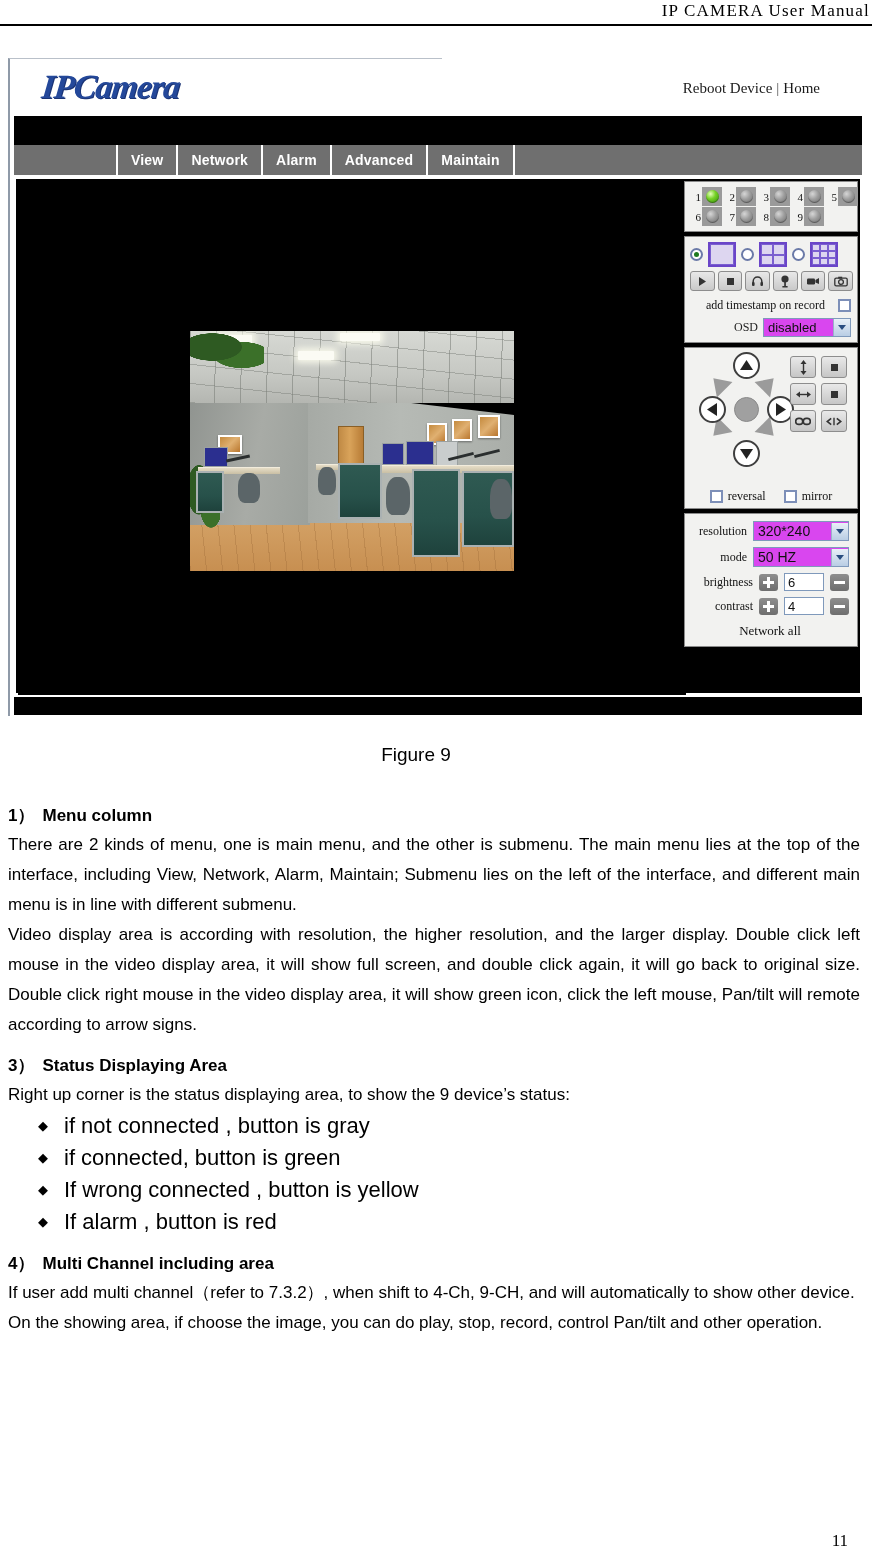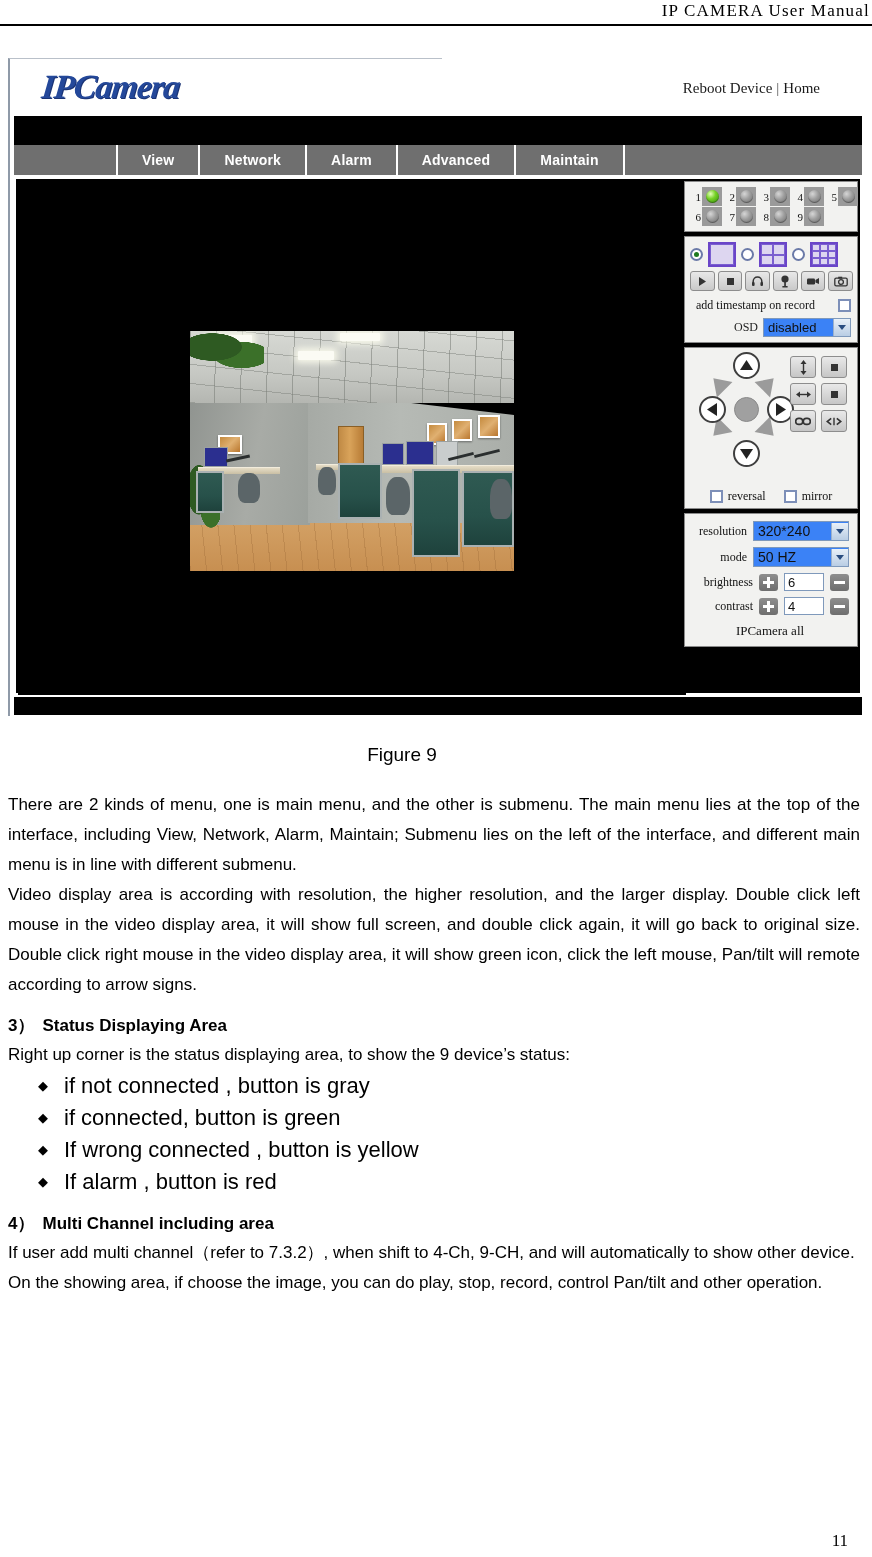--- a/index.html
+++ b/index.html
@@ -127,21 +127,21 @@
   }
   .menu-spacer {
     width: 104px;
     border-right: 2px solid #ffffff;
     box-sizing: border-box;
   }
   .menu-item {
     display: flex;
     align-items: center;
     justify-content: center;
-    padding: 0 24px;
+    padding: 0 13px;
     color: #ffffff;
     font-size: 14px;
     font-weight: bold;
     border-right: 2px solid #ffffff;
     box-sizing: border-box;
     cursor: pointer;
     letter-spacing: 0.2px;
   }
   .menu-tail { flex: 1; }
 
@@ -345,40 +345,40 @@
     border: 1px solid #8d8d8d;
     border-radius: 3px;
     background: linear-gradient(180deg,#e8e8e8,#c9c9c9);
     display: flex; align-items: center; justify-content: center;
     cursor: pointer; box-sizing: border-box;
   }
   .tool-btn svg { display:block; }
 
   .ts-row {
     display: flex; align-items: center; justify-content: flex-end;
-    gap: 23px; margin-top: 7px; padding-right: 2px;
+    gap: 13px; margin-top: 7px; padding-right: 2px;
   }
   .ts-label { font-size: 12px; color: #111; }
   .cbx {
     width: 13px; height: 13px;
     border: 2px solid #7d8fb8;
     background: #fff;
     box-sizing: border-box;
     cursor: pointer; flex: none;
   }
   .osd-row {
     display: flex; align-items: center; justify-content: flex-end;
     gap: 5px; margin-top: 5px; padding-right: 2px;
   }
   .osd-label { font-size: 12px; color: #222; }
   .sel {
     display: flex; align-items: center;
     height: 19px;
     border: 1px solid #7f99bb;
-    background: #3b82f6;
+    background: #d946ef;
     font-size: 13px;
     color: #111;
     padding-left: 4px;
     cursor: pointer;
     box-sizing: border-box;
     font-family: "Liberation Sans", sans-serif;
   }
   .sel .val { white-space: nowrap; }
   .sel .arrow {
     width: 16px; height: 17px;
@@ -490,21 +490,21 @@
     text-align: center;
     font-size: 13px;
     color: #111;
     margin-top: 8px;
     cursor: pointer;
   }
 
   
   .fig-caption {
     position: absolute;
-    left: 0; top: 744px;
+    left: 14px; top: 744px;
     width: 804px;
     text-align: center;
     font-size: 19px;
     color: #000;
   }
 
   
   .doc {
     position: absolute;
     left: 8px;
@@ -890,34 +890,37 @@
           <div class="set-row">
             <span class="set-label">contrast</span>
             <span class="pm plus">
                 <b></b>
               </span>
             <span class="num-in">4</span>
             <span class="pm">
                 <b></b>
               </span>
           </div>
-          <div class="default-all">IPCamera all</div>
+          <div class="default-all">Network all</div>
         </div>
 
       </div>
     </div>
 
     <div class="app-footer-band"></div>
   </div>
 </div>
 
 <div class="fig-caption">Figure 9</div>
 
 <div class="doc">
 
+  <div class="sec-head">
+    <span class="n">1）</span><span>Menu column</span>
+  </div>
   <p class="para">There are 2 kinds of menu, one is main menu, and the other is submenu. The main menu lies at the top of the interface, including View, Network, Alarm, Maintain; Submenu lies on the left of the interface, and different main menu is in line with different submenu.</p>
 
   <p class="para">Video display area is according with resolution, the higher resolution, and the larger display. Double click left mouse in the video display area, it will show full screen, and double click again, it will go back to original size. Double click right mouse in the video display area, it will show green icon, click the left mouse, Pan/tilt will remote according to arrow signs.</p>
 
   <div class="sec-head">
     <span class="n">3）</span><span>Status Displaying Area</span>
   </div>
   <p class="para nojust">Right up corner is the status displaying area, to show the 9 device’s status:</p>
   <ul class="bullets">
     <li>if not connected , button is gray</li>

